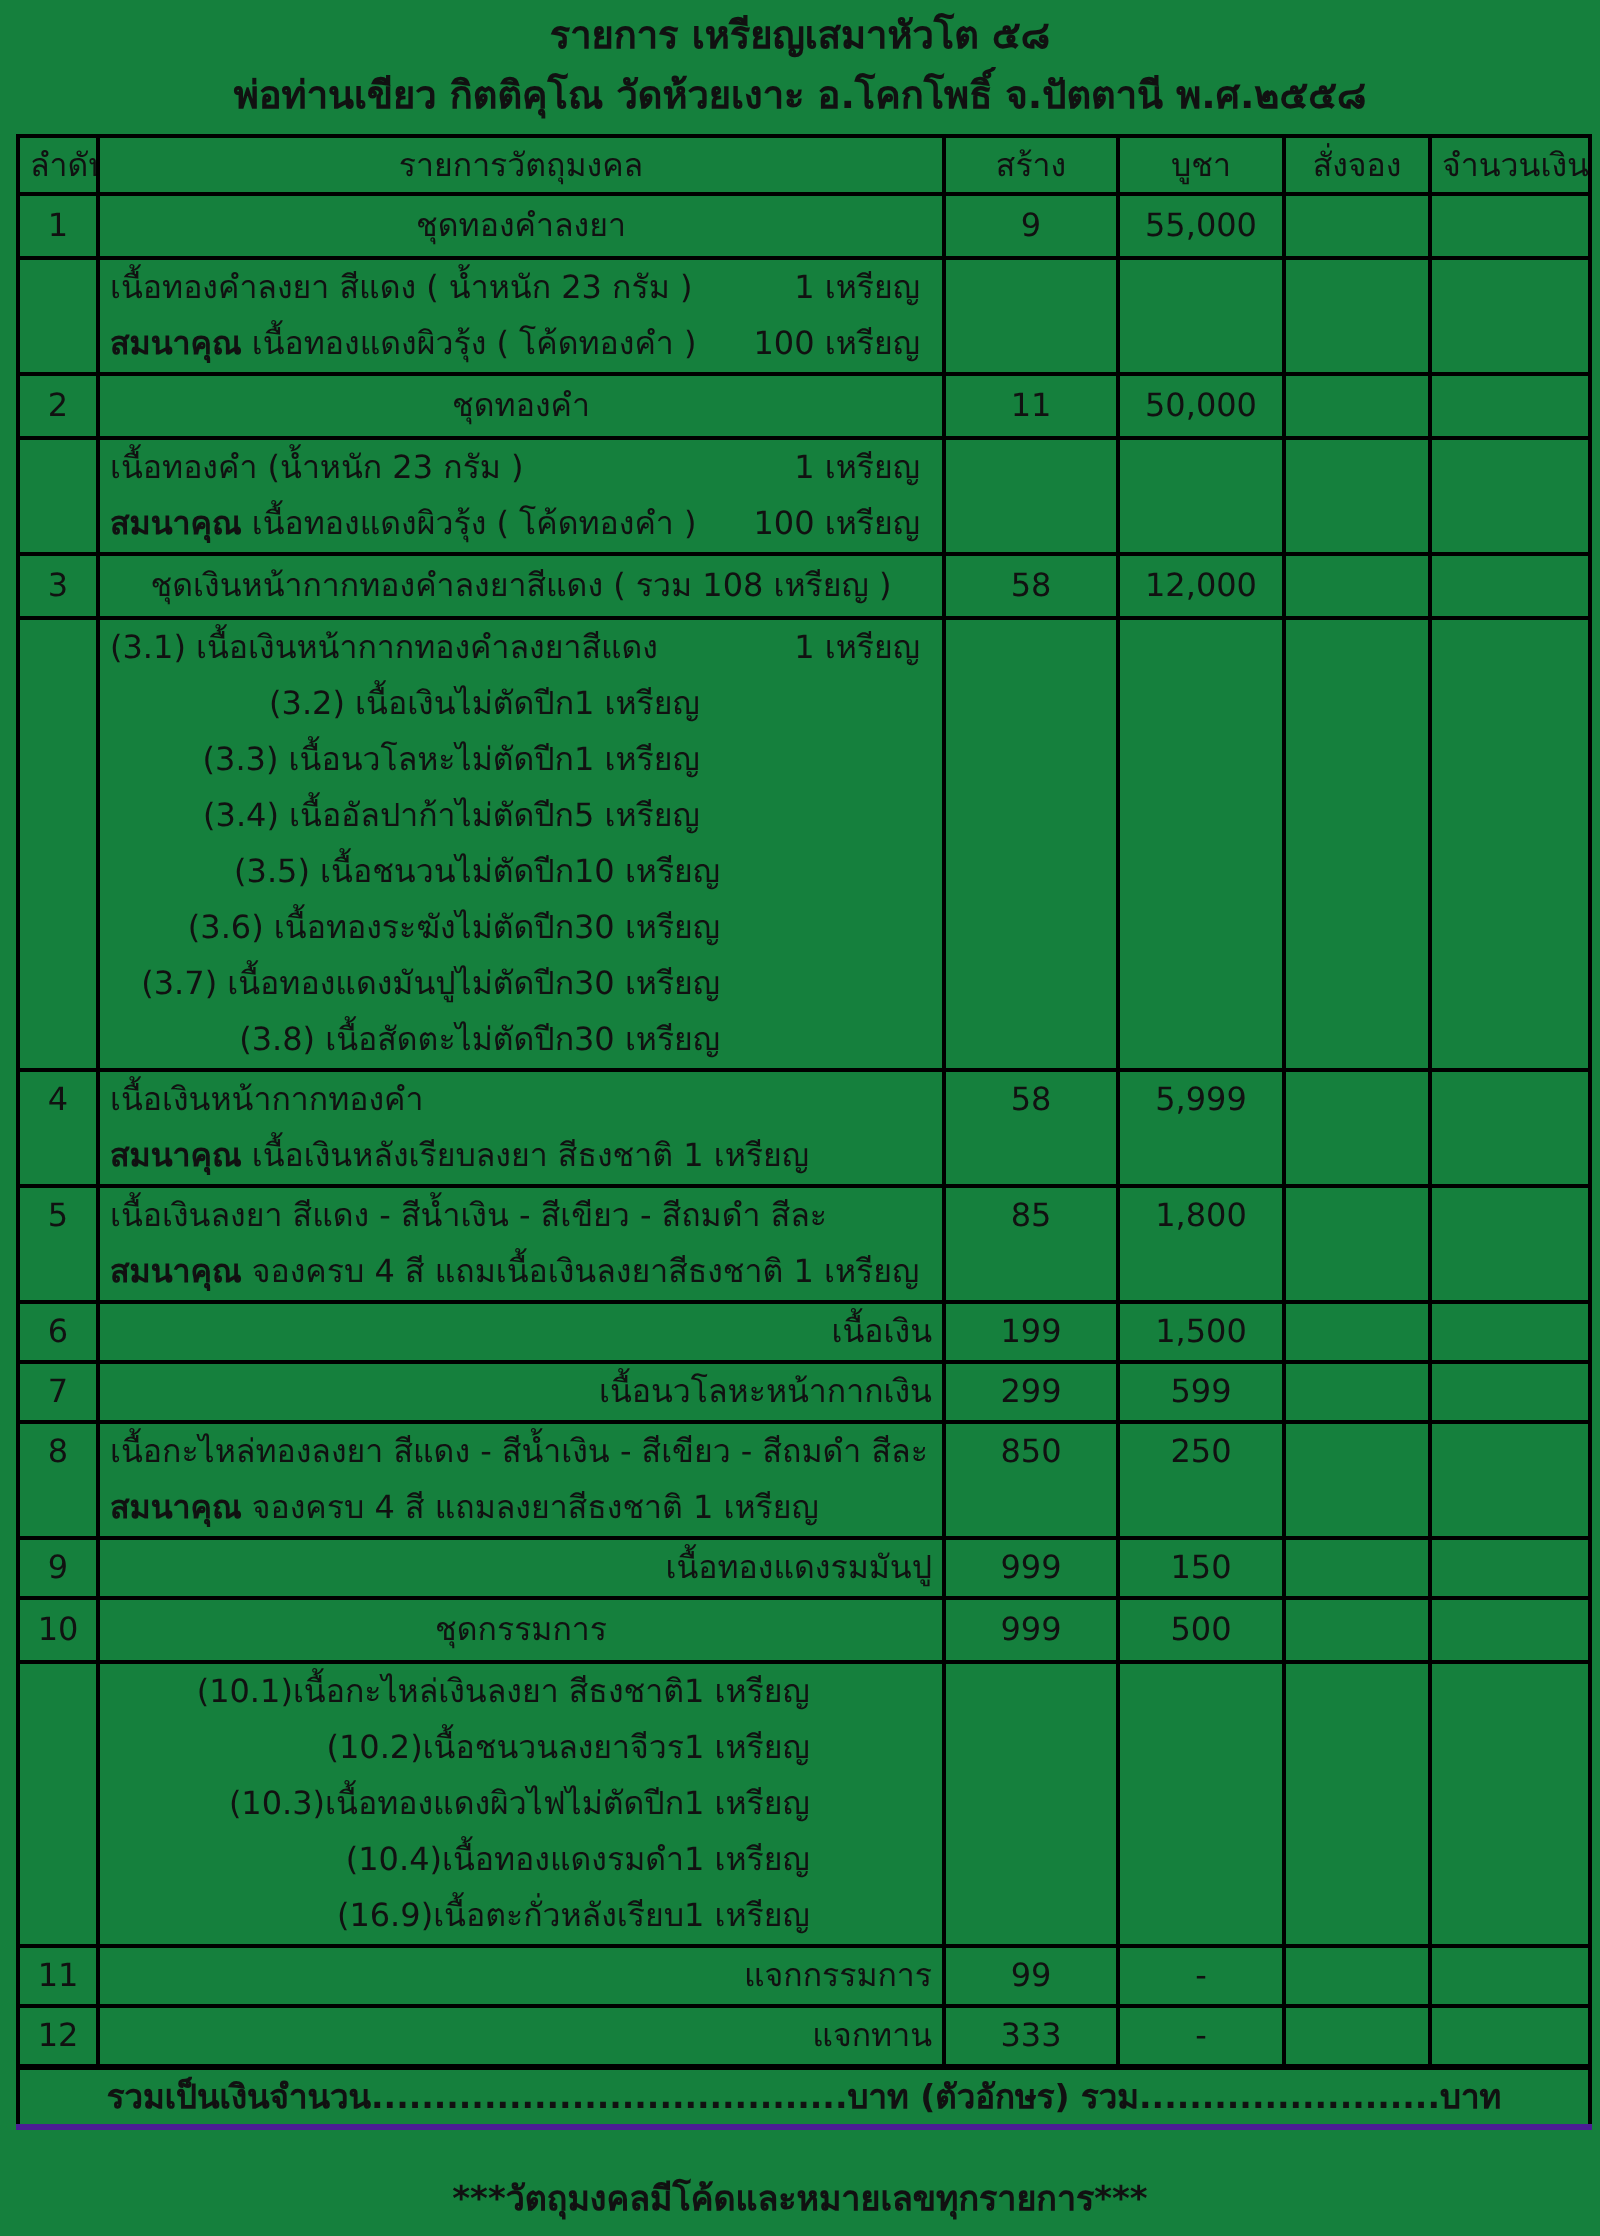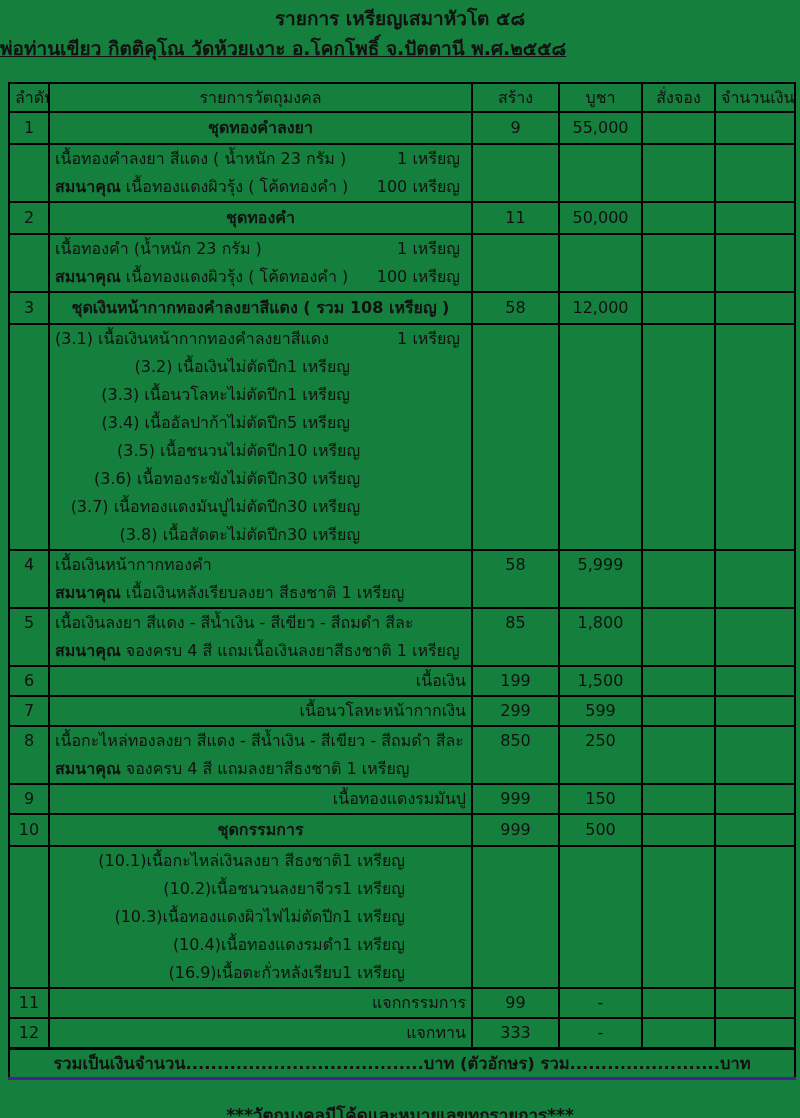--- a/index.html
+++ b/index.html
@@ -7,39 +7,39 @@
     width:800px;height:1118px;box-sizing:border-box;
     background:#15803d;color:#111111;
     font-family:"DejaVu Sans","Liberation Sans",sans-serif;
     overflow:hidden;
   }
   .title{
     text-align:center;font-weight:bold;font-size:19px;
     padding-top:5px;line-height:26px;
   }
   .subtitle{
-    text-align:left;font-weight:bold;font-size:19px;
-    line-height:26px;margin-top:4px;margin-bottom:21px;text-decoration:underline;
+    text-align:center;font-weight:bold;font-size:19px;
+    line-height:26px;margin-top:4px;margin-bottom:6px;
   }
   table.price{
     border-collapse:collapse;table-layout:fixed;
     margin-left:8px;width:786px;
     font-size:16px;color:#111111;
   }
   table.price td, table.price th{
     border:2px solid #000000;
     padding:0 5px;box-sizing:border-box;
     overflow:hidden;white-space:nowrap;
   }
   th{font-weight:normal;text-align:center;height:29px;}
   .c-no{text-align:center;vertical-align:top;line-height:28px;}
   .c-desc{text-align:right;vertical-align:top;line-height:28px;}
   .c-num{text-align:center;vertical-align:top;line-height:28px;}
   tr.r-group{height:30px;}
-  tr.r-group .c-desc{text-align:center;font-weight:bold;line-height:30px;}
+  tr.r-group .c-desc{text-align:center;font-weight:normal;line-height:30px;}
   tr.r-group .c-no,tr.r-group .c-num{line-height:30px;}
   tr.r-item{height:28px;}
   tr.r-item2{height:56px;}
   .dline{display:flex;align-items:center;height:28px;line-height:28px;}
   .dl-label{flex:0 1 auto;}
   .dl-label b{font-weight:bold;}
   .dline.mid .dl-label{flex:0 0 232px;}
   .dline.mid2 .dl-label{flex:0 0 287px;}
   .dline.right .dl-qty{margin-left:auto;padding-right:6px;}
   tr.r-summary td{

